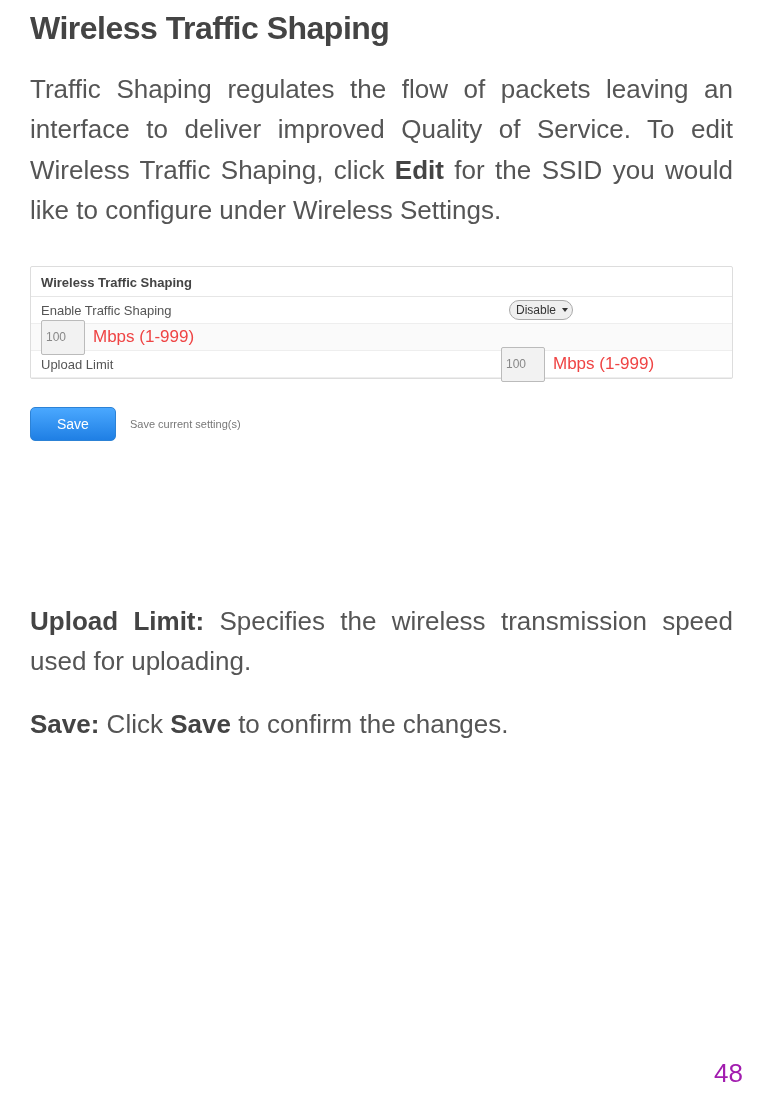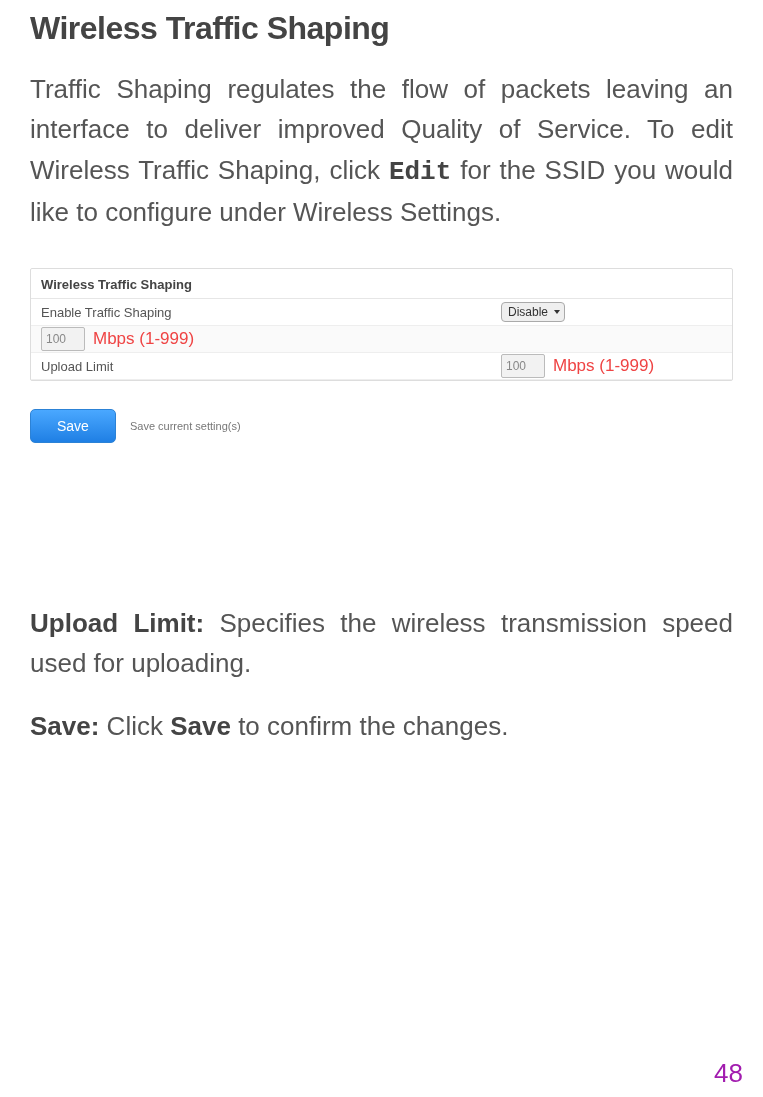--- a/index.html
+++ b/index.html
@@ -19,21 +19,21 @@
     color: #444;
     letter-spacing: -0.5px;
   }
   .intro {
     font-size: 26px;
     line-height: 1.55;
     text-align: justify;
     margin-bottom: 36px;
     color: #555;
   }
-  .intro .bold { font-weight: 800; color:#444;font-family:Liberation Mono, monospace; }
+  .intro .bold { font-weight: 800; color:#444; }
 
   
   .panel {
     border: 1px solid #ddd;
     border-radius: 2px;
     font-family: Arial, Helvetica, sans-serif;
     font-size: 13px;
     color: #555;
     margin-bottom: 28px;
   }
@@ -61,36 +61,37 @@
     display: flex;
     align-items: center;
     gap: 8px;
   }
   .select {
     display: inline-flex;
     align-items: center;
     height: 20px;
     background: #efefef;
     border: 1px solid #aaa;
-    border-radius: 4px;
+    border-radius: 10px;
     padding: 0 4px 0 6px;
     font-size: 12px;
     color: #333;
     gap: 4px;
+    margin-left: 8px;
   }
   .select .caret-icon {
     width: 0; height: 0;
     border-left: 3px solid transparent;
     border-right: 3px solid transparent;
     border-top: 4px solid #333;
     margin-left: 2px;
   }
   .numbox {
     width: 44px;
-    height: 24px;
+    height: 35px;
     border: 1px solid #bbb;
     background: #f2f2f2;
     color: #888;
     font-size: 12px;
     padding: 2px 4px;
     border-radius: 2px;
   }
   .unit {
     font-size: 17px;
     color: #ef4444;

